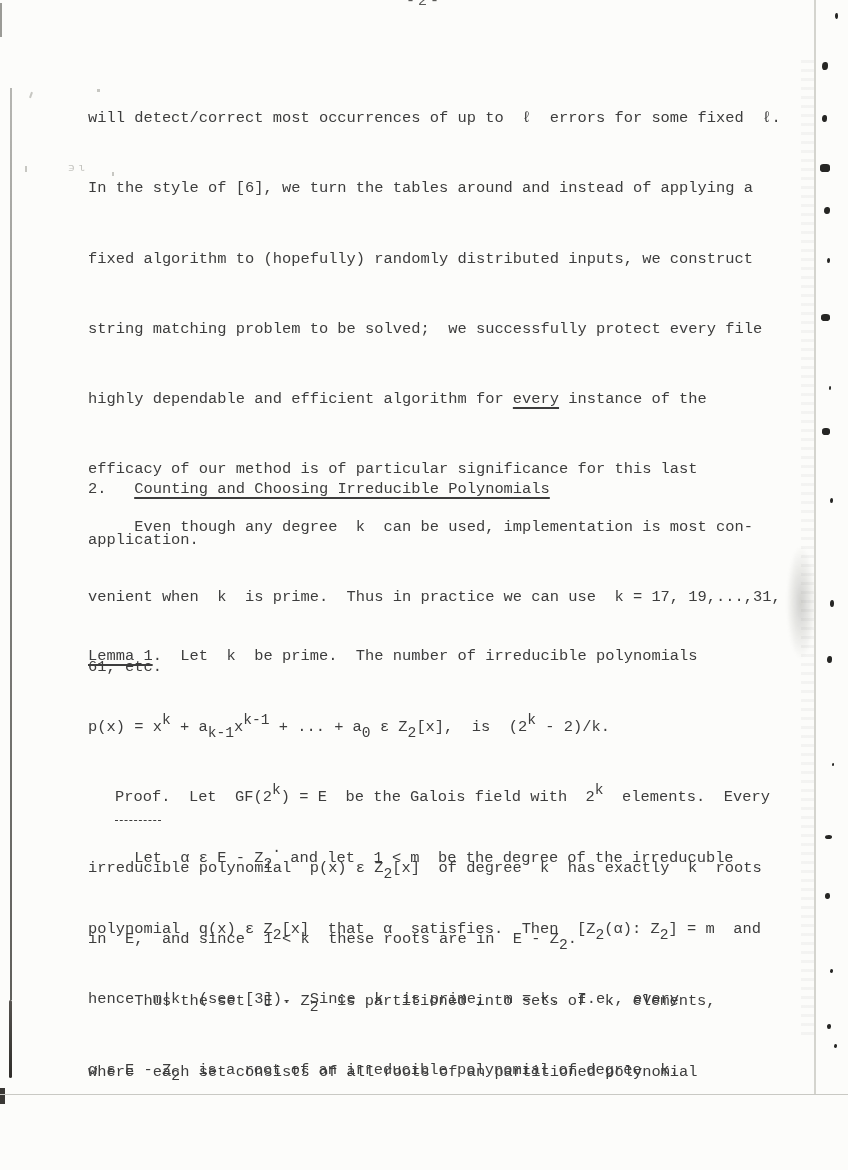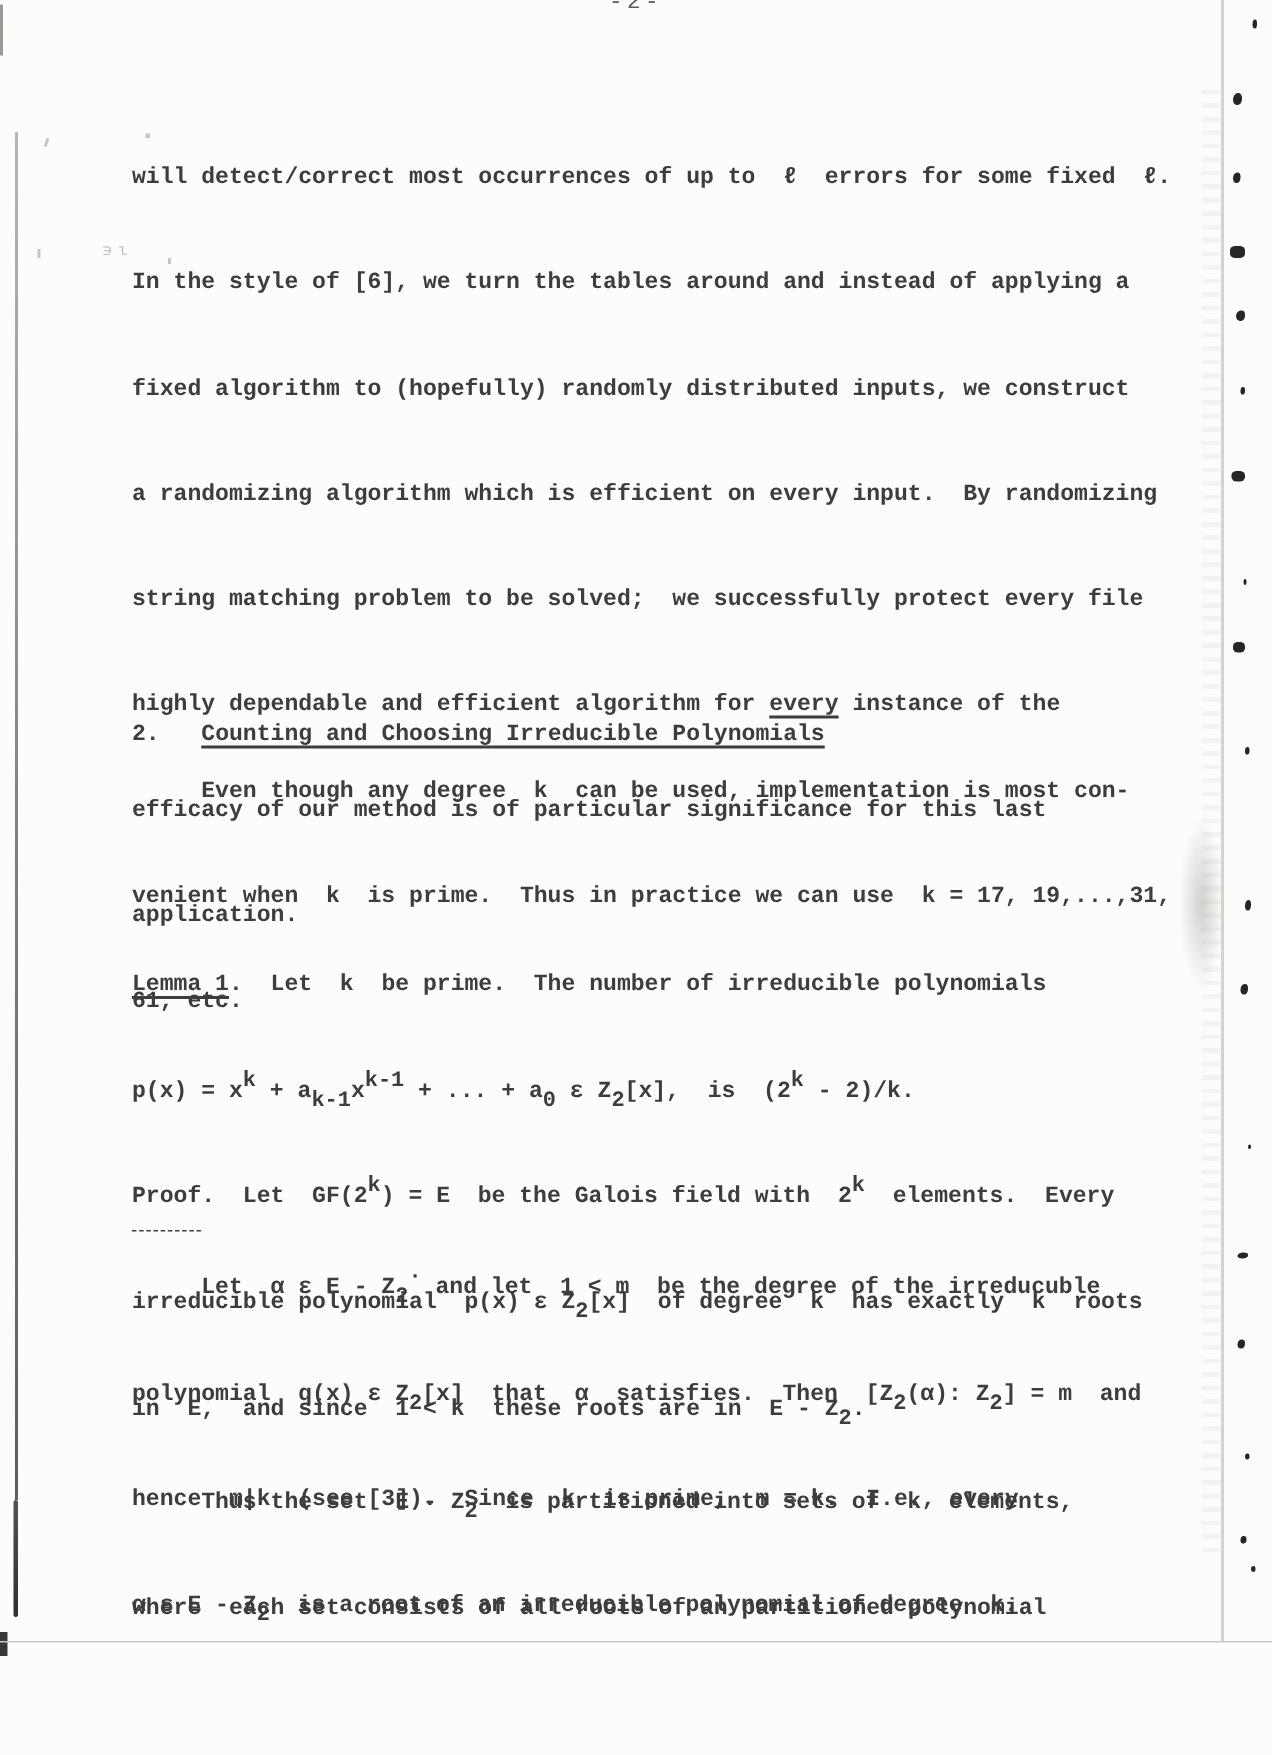--- a/index.html
+++ b/index.html
@@ -1,27 +1,27 @@
 <!DOCTYPE html>
 <html><head>
 <meta charset="utf-8">
 <style>
   html,body{margin:0;padding:0;background:#e9e9e6;}
   .page{position:relative;width:848px;height:1170px;background:#fcfcfa;overflow:hidden;
         font-family:"Liberation Mono","DejaVu Sans Mono",monospace;color:#3d3d3d;}
   .pagenum{position:absolute;top:-7px;left:0;width:848px;text-align:center;
            font-size:15px;letter-spacing:3px;color:#5a5a58;}
   .textcol{position:absolute;left:88px;top:0;width:715px;height:1100px;font-size:15.4px;}
-  .block{position:absolute;left:0;white-space:pre;font-weight:bold;}
+  .block{position:absolute;left:0;white-space:pre;}
   .line{display:block;}
   .lh1 .line{height:34.3px;line-height:34.3px;}
   .lh2 .line{height:34px;line-height:34px;}
   .lh3 .line{height:34.7px;line-height:34.7px;}
   .u{text-decoration:underline;text-underline-offset:4px;text-decoration-thickness:1.5px;}
-  .ud{border-bottom:1.5px dashed currentColor;padding-bottom:14px;}
+  .ud{border-bottom:1.5px dashed currentColor;padding-bottom:14px;margin-left:27px;}
   .sup{vertical-align:0.48em;font-size:0.95em;line-height:0;}
   .sub{vertical-align:-0.42em;font-size:0.95em;line-height:0;}
   
   .spine{position:absolute;left:10px;top:88px;width:2px;height:912px;
          background:linear-gradient(to bottom,#b6b6b2,#7d7d79 55%,#605f5b);}
   .spine-b{position:absolute;left:9px;top:1000px;width:3px;height:78px;border-radius:2px;
            background:linear-gradient(to bottom,#56534f,#2f2d2a);}
   .corner-tl{position:absolute;left:0;top:3px;width:2px;height:34px;background:#9b9b96;}
   .corner-bl{position:absolute;left:0;top:1088px;width:5px;height:16px;background:#3a3835;}
   .redge{position:absolute;left:814px;top:0;width:2px;height:1094px;background:#d4d4ce;}
@@ -44,21 +44,20 @@
 <div class="page">
 
   <div class="pagenum">-2-</div>
 
   <div class="textcol">
 
     <div class="block lh1" style="top:65px">
       <span class="line">will detect/correct most occurrences of up to  ℓ  errors for some fixed  ℓ.</span>
       <span class="line">In the style of [6], we turn the tables around and instead of applying a</span>
       <span class="line">fixed algorithm to (hopefully) randomly distributed inputs, we construct</span>
-      <span class="line">a randomizing algorithm which is efficient on every input.  By randomizing</span>
       <span class="line">string matching problem to be solved;  we successfully protect every file</span>
       <span class="line">highly dependable and efficient algorithm for <span class="u">every</span> instance of the</span>
       <span class="line">efficacy of our method is of particular significance for this last</span>
       <span class="line">application.</span>
     </div>
 
     <div class="block lh2" style="top:436px">
       <span class="line">2.   <span class="u">Counting and Choosing Irreducible Polynomials</span></span>
     </div>
 

